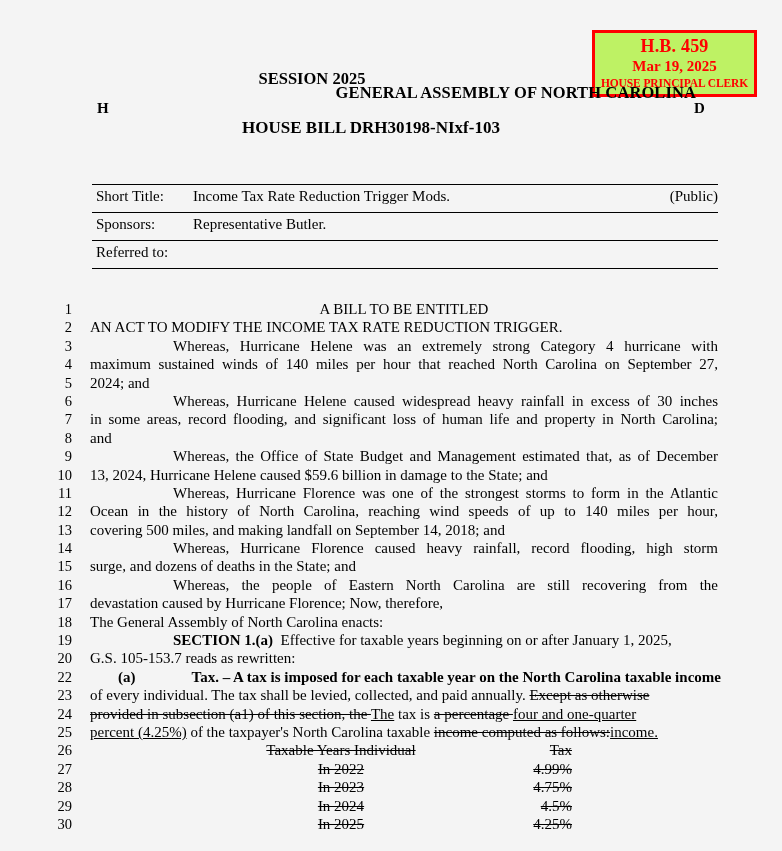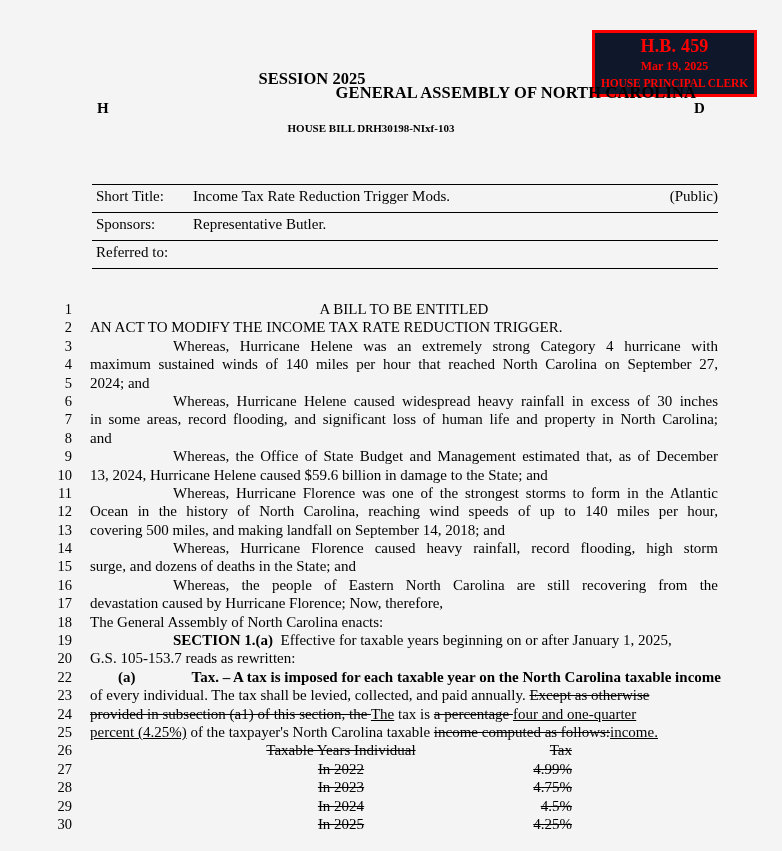--- a/index.html
+++ b/index.html
@@ -23,34 +23,34 @@
   }
 
   
   .stamp-box {
     position: absolute;
     left: 592px;
     top: 30px;
     width: 165px;
     height: 67px;
     border: 3px solid #ff0000;
-    background: #0f172a;
+    background: #bef264;
     box-sizing: border-box;
     text-align: center;
     color: #ff0000;
     font-weight: bold;
   }
   .stamp-bill {
     font-size: 18px;
     line-height: 21px;
     margin-top: 3px;
     letter-spacing: 0.2px;
   }
   .stamp-date {
-    font-size: 12px;
+    font-size: 15px;
     line-height: 19px;
   }
   .stamp-clerk {
     font-size: 11.5px;
     line-height: 15px;
     letter-spacing: -0.1px;
   }
 
   
   .assembly-title {
@@ -95,21 +95,21 @@
     font-size: 15px;
     line-height: 18px;
   }
   .bill-number-line {
     position: absolute;
     left: 0;
     top: 117px;
     width: 742px;
     text-align: center;
     font-weight: bold;
-    font-size: 11px;
+    font-size: 17px;
     line-height: 22px;
   }
 
   
   .info-table {
     position: absolute;
     left: 92px;
     top: 184px;
     width: 626px;
     border-collapse: collapse;

